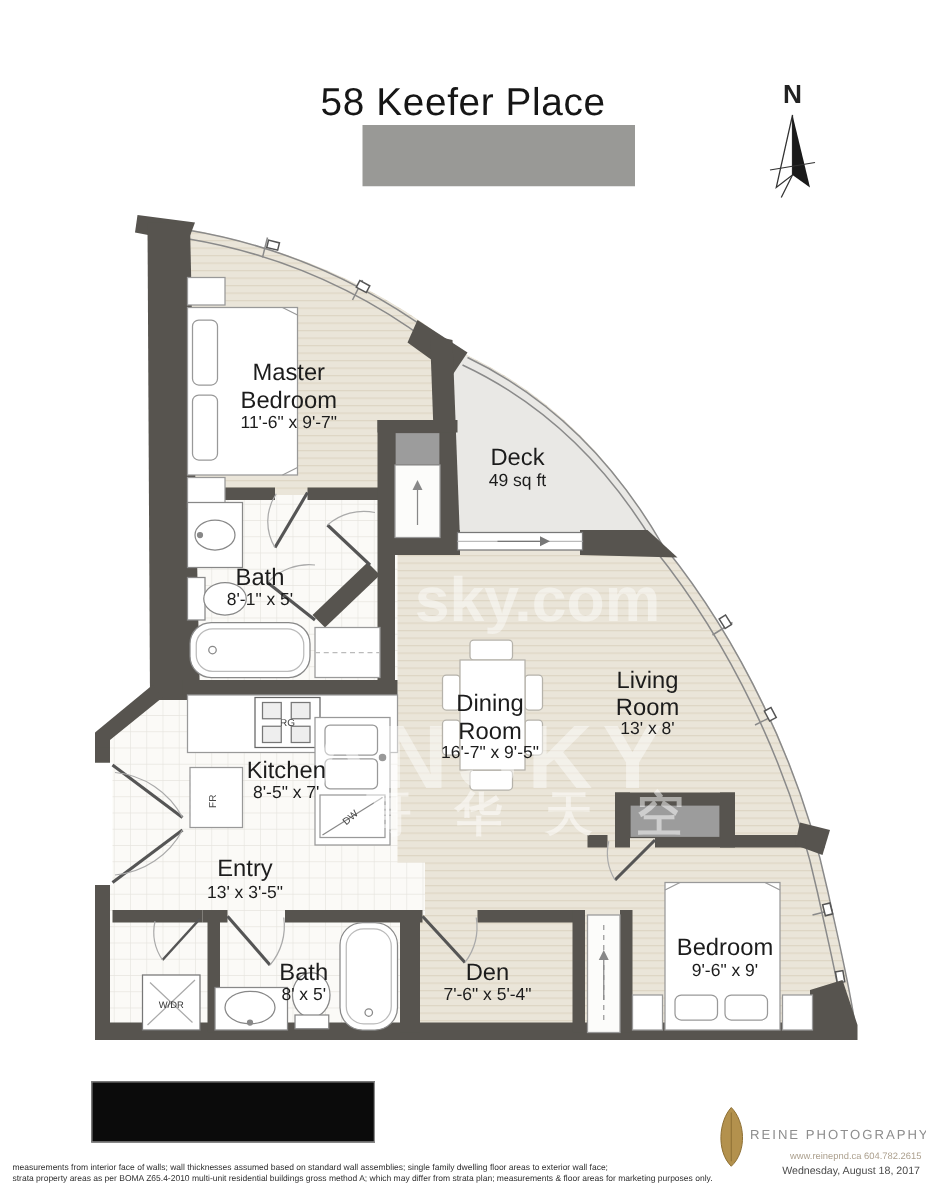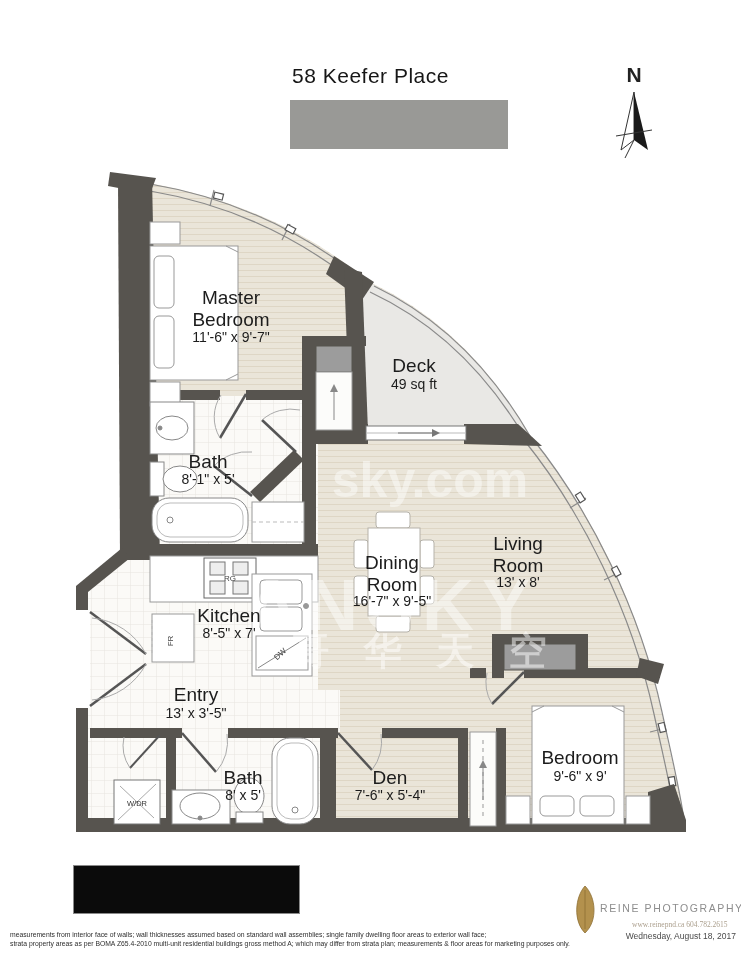--- a/index.html
+++ b/index.html
@@ -1,25 +1,25 @@
 <!DOCTYPE html>
 <html><head>
 <meta charset="utf-8">
 <style>
   html,body{margin:0;padding:0;background:#ffffff;}
   #page{position:relative;width:741px;height:960px;background:#fff;overflow:hidden;
         font-family:"Liberation Sans", sans-serif;}
   #plan-title{position:absolute;left:0;right:0;top:64px;text-align:center;
-        font-size:21px;color:#161616;letter-spacing:.5px;}
+        font-size:31px;color:#161616;letter-spacing:.5px;}
   #title-redaction{position:absolute;left:290px;top:100px;width:218px;height:49px;background:#999996;}
   #black-redaction{position:absolute;left:73px;top:865px;width:225px;height:47px;
         background:#0b0b0b;border:1px solid #8a8a8a;}
   #logo{position:absolute;left:560px;top:880px;width:176px;}
   #logo .brand{position:absolute;left:40px;top:22px;font-size:10.5px;letter-spacing:1.6px;color:#8d8d8d;white-space:nowrap;}
-  #logo .contact{position:absolute;left:72px;top:40px;font-size:7.5px;color:#ab9f8d;white-space:nowrap;font-family:Liberation Serif, serif;}
+  #logo .contact{position:absolute;left:72px;top:40px;font-size:7.5px;color:#ab9f8d;white-space:nowrap;}
   #footer-date{position:absolute;right:5px;top:931px;font-size:8.5px;color:#4a4a4a;}
   .fineprint{position:absolute;left:10px;font-size:6.8px;color:#2e2e2e;white-space:nowrap;}
   #fp1{top:931px;} #fp2{top:940px;}
   svg text{font-family:"Liberation Sans", sans-serif;}
   .room-name{font-size:19px;fill:#1c1c1c;}
   .room-dims{font-size:14px;fill:#1c1c1c;}
   .appl{font-size:8px;fill:#444;}
 </style>
 </head>
 <body>

